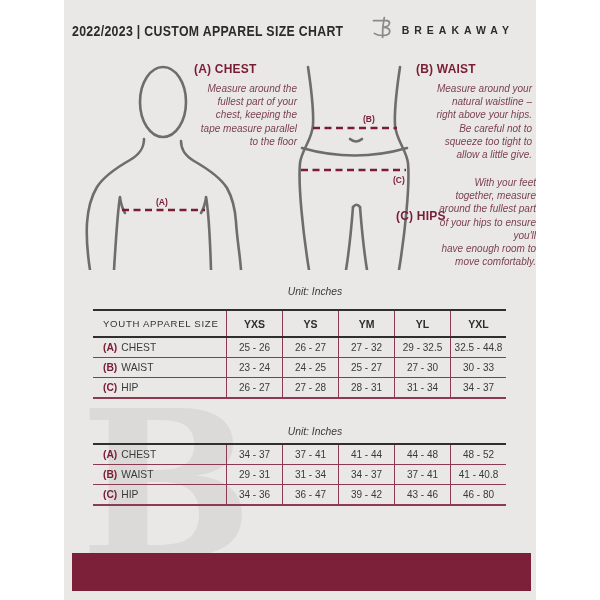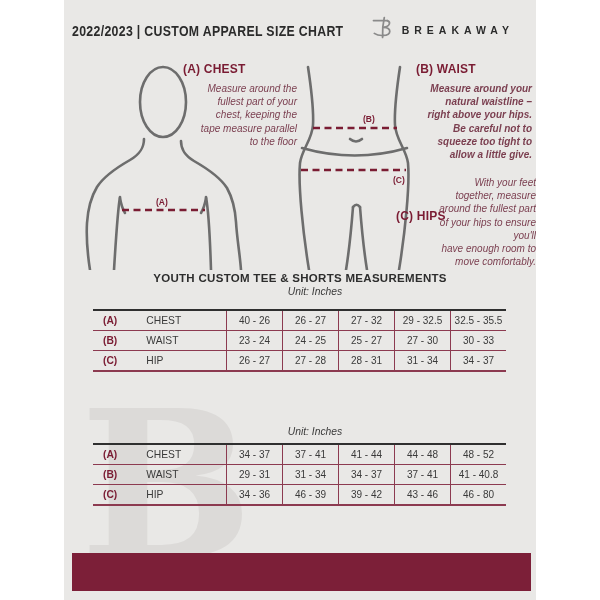--- a/index.html
+++ b/index.html
@@ -19,41 +19,41 @@
 
   
   .figures{position:absolute;left:0;top:55px;width:472px;height:215px;z-index:1;}
   .fig-stroke{fill:none;stroke:#6d6d6d;stroke-width:2.6;stroke-linecap:round;stroke-linejoin:round;}
   .dash{fill:none;stroke:#7a1c33;stroke-width:2.4;stroke-dasharray:7 4.5;}
   .fig-label{font-family:"Liberation Sans",sans-serif;font-size:8.5px;font-weight:bold;fill:#7a1c33;}
 
   .guide-head{position:absolute;font-size:12px;font-weight:bold;color:#7a1c33;letter-spacing:.2px;z-index:1;}
   .guide-desc{position:absolute;font-size:10px;font-style:italic;line-height:13.2px;color:#7b3f50;
               white-space:pre-line;z-index:1;text-align:right;}
-  .gh-chest{left:119px;top:62px;} .gd-chest{left:133px;top:82px;width:100px;}
-  .gh-waist{left:352px;top:62px;} .gd-waist{left:352px;top:82px;width:116px;font-weight:bold;}
+  .gh-chest{left:130px;top:62px;} .gd-chest{left:133px;top:82px;width:100px;}
+  .gh-waist{left:352px;top:62px;} .gd-waist{left:352px;top:82px;width:116px;}
   .gh-hips{left:332px;top:164px;margin-top:45px;} .gd-hips{left:352px;top:176px;width:120px;}
 
   
   .tbl-title{position:absolute;left:0;width:472px;text-align:center;font-size:11.5px;font-weight:bold;
              color:#2d2d2d;letter-spacing:.3px;z-index:1;}
   .tbl-sub{position:absolute;left:0;width:502px;text-align:center;font-size:10.3px;font-style:italic;
            color:#3a3a3a;z-index:1;}
   .size-table{position:absolute;left:29px;width:413px;border-top:2px solid #2f2f2f;z-index:1;}
   .t-row{display:grid;grid-template-columns:133px repeat(5,1fr);align-items:center;}
   .t-head{height:25px;border-bottom:2px solid #2f2f2f;}
   .t-data{height:19px;border-bottom:1px solid #8c3a50;}
   .t-data.last{border-bottom:2px solid #8c3a50;}
   .cell{height:100%;display:flex;align-items:center;justify-content:center;
         font-size:10px;color:#3a3a3a;border-left:1px solid #8c3a50;}
   .cell.first{justify-content:flex-start;padding-left:10px;border-left:none;}
   .col-hd{font-weight:bold;font-size:10.5px;color:#2d2d2d;}
   .row-hd-label{font-size:9.6px;letter-spacing:.7px;color:#333;}
   .row-key{color:#7a1c33;font-weight:bold;margin-right:4px;font-size:10.3px;}
-  .row-label{font-size:10.3px;color:#3a3a3a;margin-left:25px;}
+  .row-label{font-size:10.3px;color:#3a3a3a;}
 
   .yt-title{top:272px;} .yt-sub{top:286px;} .yt-table{top:309px;}
   .ad-title{top:412px;} .ad-sub{top:426px;} .ad-table{top:443px;}
 
   
   .footer-bar{position:absolute;left:8px;top:553px;width:459px;height:38px;background:#7c1f38;z-index:2;}
 </style>
 </head>
 <body>
 
@@ -122,33 +122,40 @@
 allow a little give.</div>
     <div class="guide-head gh-hips">(C) HIPS</div>
     <div class="guide-desc gd-hips">With your feet
 together, measure
 around the fullest part
 of your hips to ensure
 you'll
 have enough room to
 move comfortably.</div>
 
-    <div class="tbl-title yt-title">YOUTH CUSTOM TEE &amp; SHORTS MEASUREMENTS</div>
     <div class="tbl-sub yt-sub">Unit: Inches</div>
     <div class="size-table yt-table">
+      <div class="t-row t-head">
+        <div class="cell first row-hd-label">YOUTH APPAREL SIZE</div>
+        <div class="cell col-hd">YXS</div>
+        <div class="cell col-hd">YS</div>
+        <div class="cell col-hd">YM</div>
+        <div class="cell col-hd">YL</div>
+        <div class="cell col-hd">YXL</div>
+      </div>
       <div class="t-row t-data">
         <div class="cell first">
           <span class="row-key">(A)</span>
           <span class="row-label">CHEST</span>
         </div>
-        <div class="cell">40 - 26</div>
+        <div class="cell">25 - 26</div>
         <div class="cell">26 - 27</div>
         <div class="cell">27 - 32</div>
         <div class="cell">29 - 32.5</div>
-        <div class="cell">32.5 - 35.5</div>
+        <div class="cell">32.5 - 44.8</div>
       </div>
       <div class="t-row t-data">
         <div class="cell first">
           <span class="row-key">(B)</span>
           <span class="row-label">WAIST</span>
         </div>
         <div class="cell">23 - 24</div>
         <div class="cell">24 - 25</div>
         <div class="cell">25 - 27</div>
         <div class="cell">27 - 30</div>
@@ -190,21 +197,21 @@
         <div class="cell">34 - 37</div>
         <div class="cell">37 - 41</div>
         <div class="cell">41 - 40.8</div>
       </div>
       <div class="t-row t-data last">
         <div class="cell first">
           <span class="row-key">(C)</span>
           <span class="row-label">HIP</span>
         </div>
         <div class="cell">34 - 36</div>
-        <div class="cell">46 - 39</div>
+        <div class="cell">36 - 47</div>
         <div class="cell">39 - 42</div>
         <div class="cell">43 - 46</div>
         <div class="cell">46 - 80</div>
       </div>
     </div>
 
     <div class="footer-bar"></div>
   </div>
 </div>
 

